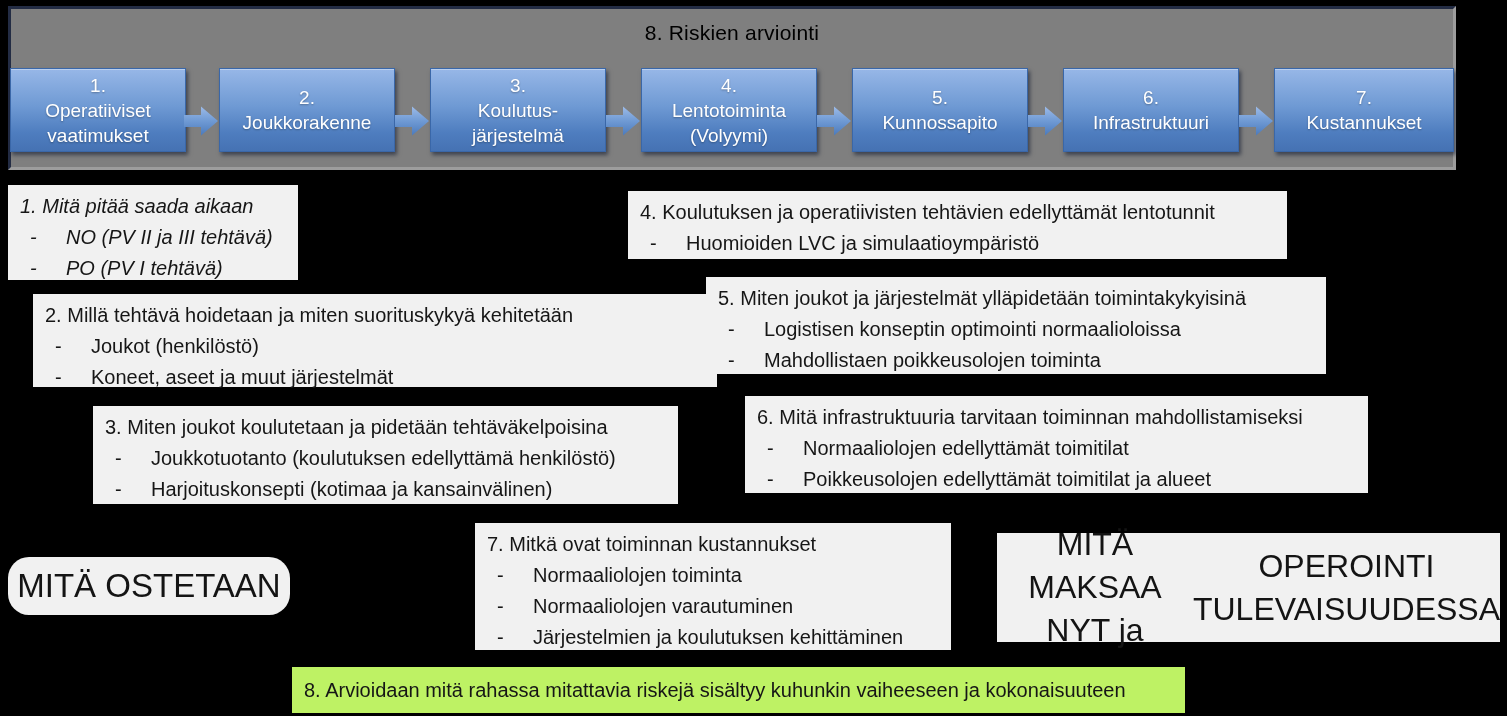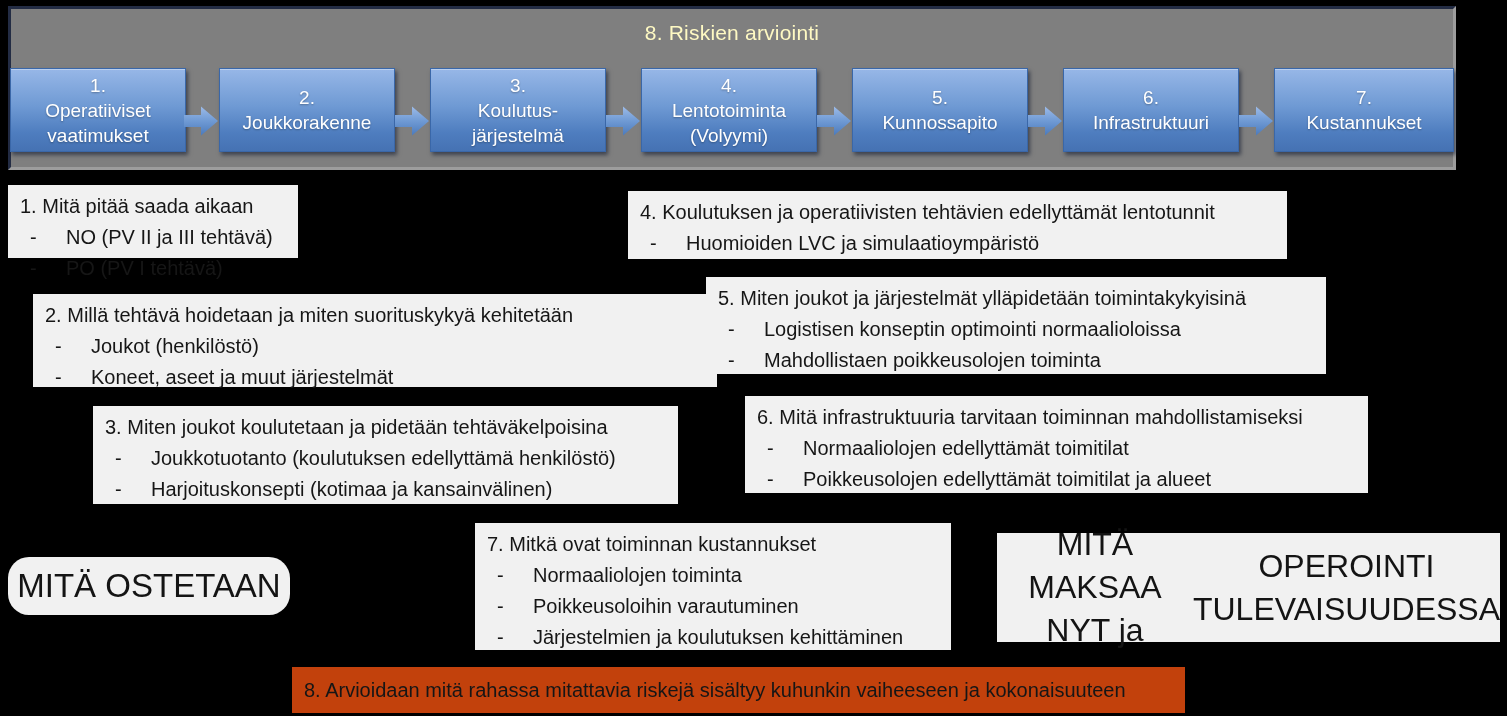--- a/index.html
+++ b/index.html
@@ -10,21 +10,21 @@
 
   
   .panel {
     position:absolute; left:8px; top:6px; width:1448px; height:164px;
     background:#7f7f7f; box-sizing:border-box;
     border-top:3px solid #232c44; border-left:3px solid #232c44;
     border-right:3px solid #9d9d9d; border-bottom:3px solid #9d9d9d;
   }
   .panel-title {
     position:absolute; left:0; right:0; top:12px; text-align:center;
-    font-size:21px; color:#fef9c3; letter-spacing:0.2px;
+    font-size:21px; color:#000000; letter-spacing:0.2px;
   }
 
   
   .step {
     position:absolute; top:68px; width:176px; height:84px;
     background:linear-gradient(180deg,#97b7e7 0%,#6f9ad4 45%,#4e7dbf 78%,#4572b3 100%);
     border:1px solid #3a67a8; box-sizing:border-box;
     box-shadow:2px 3px 4px rgba(10,18,40,0.55), inset 0 1px 0 rgba(255,255,255,0.35);
     color:#fff; display:flex; flex-direction:column; justify-content:center; align-items:center;
     text-align:center; font-size:19px; line-height:25px;
@@ -44,31 +44,31 @@
   
   .note {
     position:absolute; background:#f1f1f1; color:#161616;
     font-size:20px; line-height:31px; padding-top:6px; box-sizing:border-box;
   }
   .note-title { padding-left:12px; white-space:nowrap; }
   .bullet { display:flex; }
   .bullet .dash { flex:none; width:36px; padding-left:22px; }
   .bullet .btext { white-space:nowrap; }
 
-  #note1 { left:8px;   top:185px; width:290px; height:73px; }
+  #note1 { left:8px;   top:185px; width:290px; height:95px;font-style:italic; }
   #note2 { left:33px;  top:294px; width:684px; height:93px; }
   #note3 { left:93px;  top:406px; width:585px; height:98px; }
   #note4 { left:628px; top:191px; width:659px; height:68px; }
   #note5 { left:706px; top:277px; width:620px; height:97px; }
   #note6 { left:745px; top:396px; width:623px; height:97px; }
   #note7 { left:475px; top:523px; width:476px; height:127px; }
 
   .footer-note {
     position:absolute; left:292px; top:667px; width:893px; height:46px;
-    background:#c2410c; color:#161616; font-size:20px;
+    background:#bef264; color:#161616; font-size:20px;
     display:flex; align-items:center; padding-left:12px; box-sizing:border-box;
     white-space:nowrap;
   }
 
   
   .big-label {
     position:absolute; background:#f1f1f1; color:#141414;
     display:flex; align-items:center; justify-content:center; text-align:center;
   }
   #buy-label  { left:8px;   top:557px; width:282px; height:58px; font-size:33px;border-radius:21px; }
@@ -196,21 +196,21 @@
   </div>
 
   <div class="note" id="note7">
     <div class="note-title">7. Mitkä ovat toiminnan kustannukset</div>
     <div class="bullet">
       <span class="dash">-</span>
       <span class="btext">Normaaliolojen toiminta</span>
     </div>
     <div class="bullet">
       <span class="dash">-</span>
-      <span class="btext">Poikkeusoloihin varautuminen</span>
+      <span class="btext">Normaaliolojen varautuminen</span>
     </div>
     <div class="bullet">
       <span class="dash">-</span>
       <span class="btext">Järjestelmien ja koulutuksen kehittäminen</span>
     </div>
   </div>
 
   <div class="big-label" id="buy-label">
     <span>MITÄ OSTETAAN</span>
   </div>

